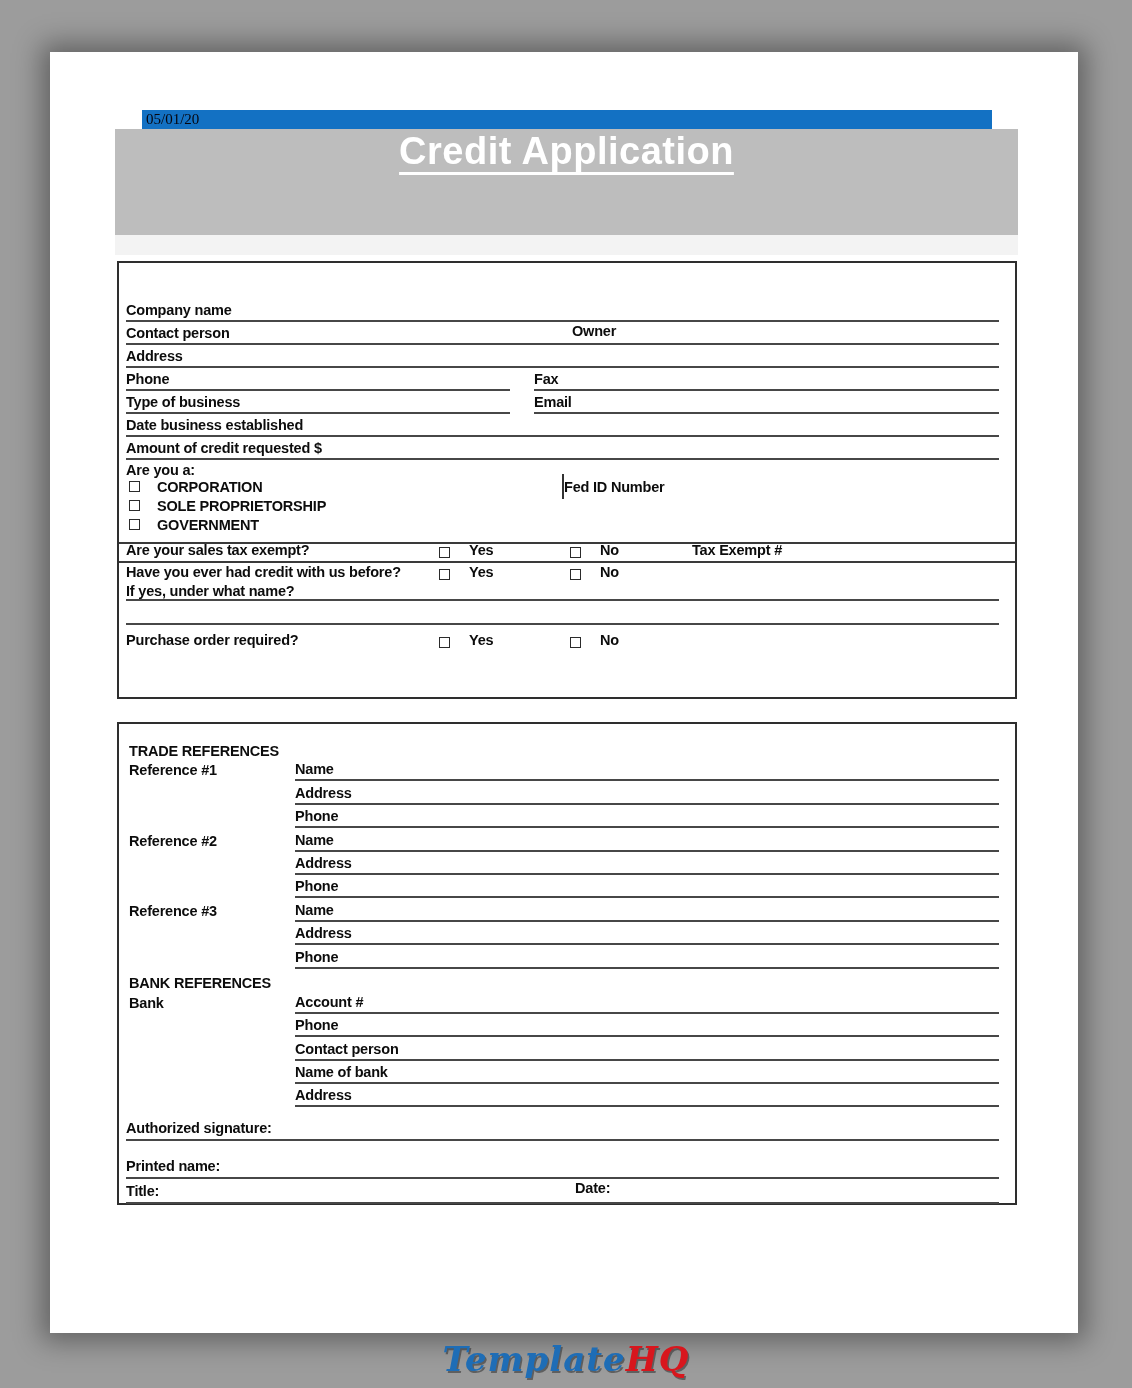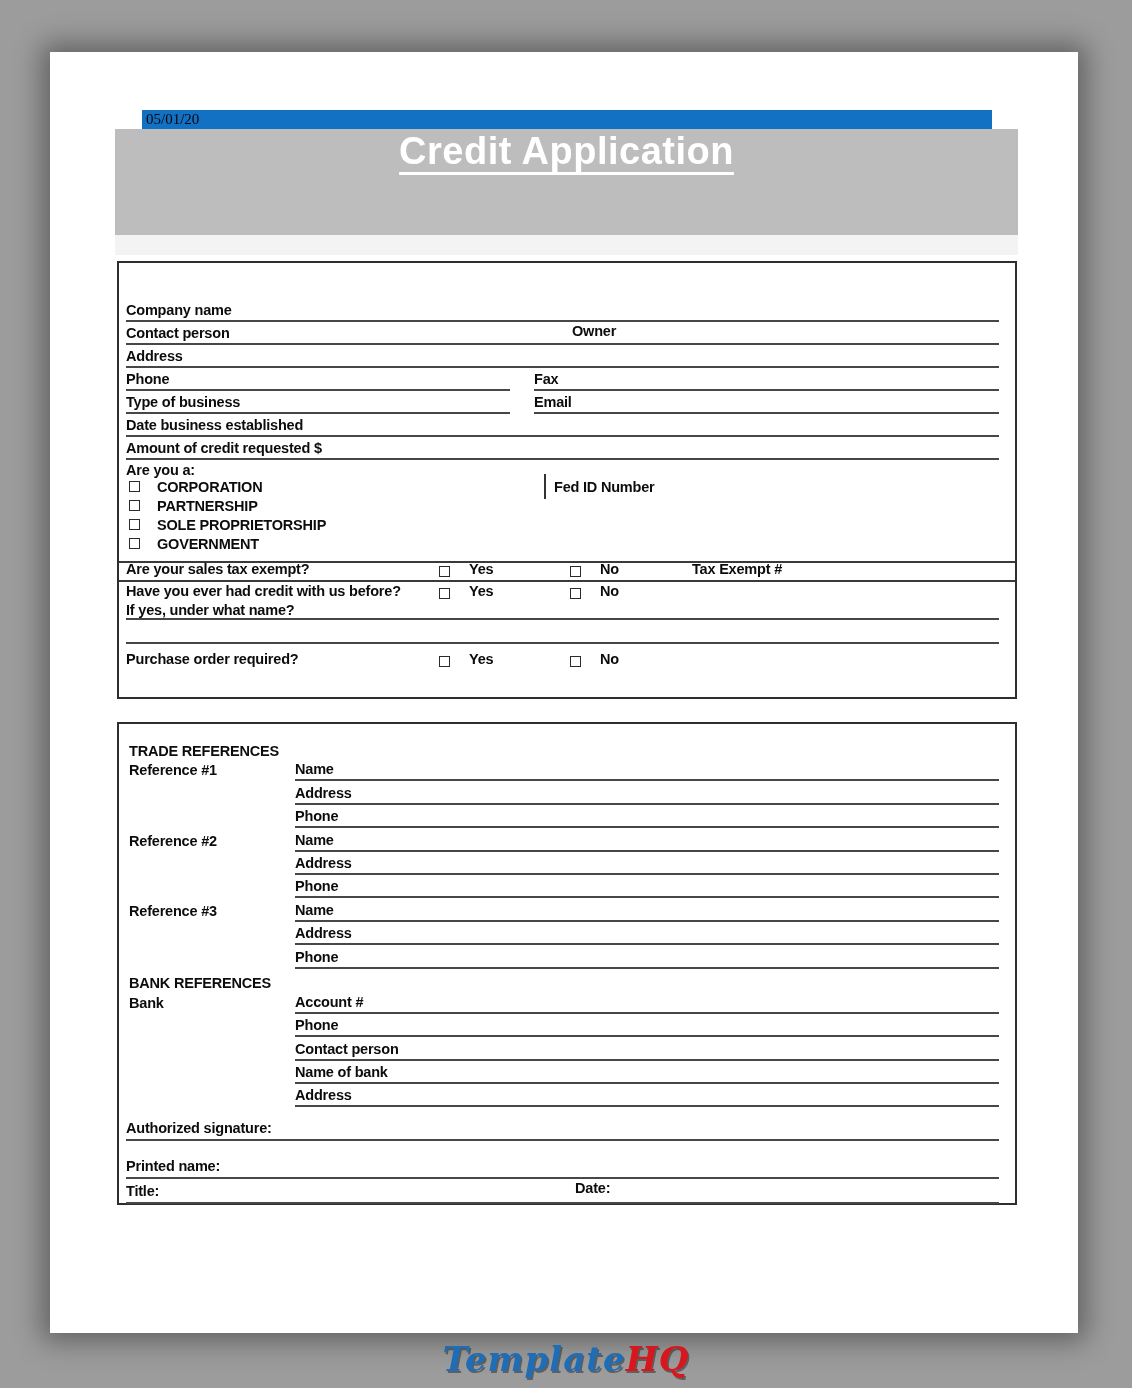--- a/index.html
+++ b/index.html
@@ -85,23 +85,22 @@
     margin:0 16px 0 10px; height:19px;
     display:flex; align-items:center; position:relative;
   }
   .cb {
     width:11px; height:11px;
     border:1.5px solid #2b2b2b; background:#fff;
     display:inline-block; flex:0 0 auto;
   }
   .entrow .lbl { margin-left:17px; }
   .fedid {
-    position:absolute; left:398px; top:-3px; height:25px;
+    position:absolute; left:416px; top:-3px; height:25px;
     border-left:2px solid #333;
-    padding-left:8px;
     display:flex; align-items:center;
   }
   
   .qrow { position:relative; height:20px; }
   .qrow > * { position:absolute; bottom:3px; }
   .qrow .pos-q   { left:7px; }
   .qrow .pos-cb1 { left:320px; }
   .qrow .pos-yes { left:350px; }
   .qrow .pos-cb2 { left:451px; }
   .qrow .pos-no  { left:481px; }
@@ -216,24 +215,20 @@
       <span class="lbl">Are you a:</span>
     </div>
 
     <div class="entrow">
       <span class="cb"></span>
       <span class="lbl">CORPORATION</span>
       <span class="fedid lbl">Fed ID Number</span>
     </div>
     <div class="entrow">
       <span class="cb"></span>
-      <span class="lbl">PARTNERSHIP</span>
-    </div>
-    <div class="entrow">
-      <span class="cb"></span>
       <span class="lbl">SOLE PROPRIETORSHIP</span>
     </div>
     <div class="entrow">
       <span class="cb"></span>
       <span class="lbl">GOVERNMENT</span>
     </div>
 
     <div class="qrow qrow-sep">
       <span class="lbl pos-q">Are your sales tax exempt?</span>
       <span class="cb pos-cb1"></span>

